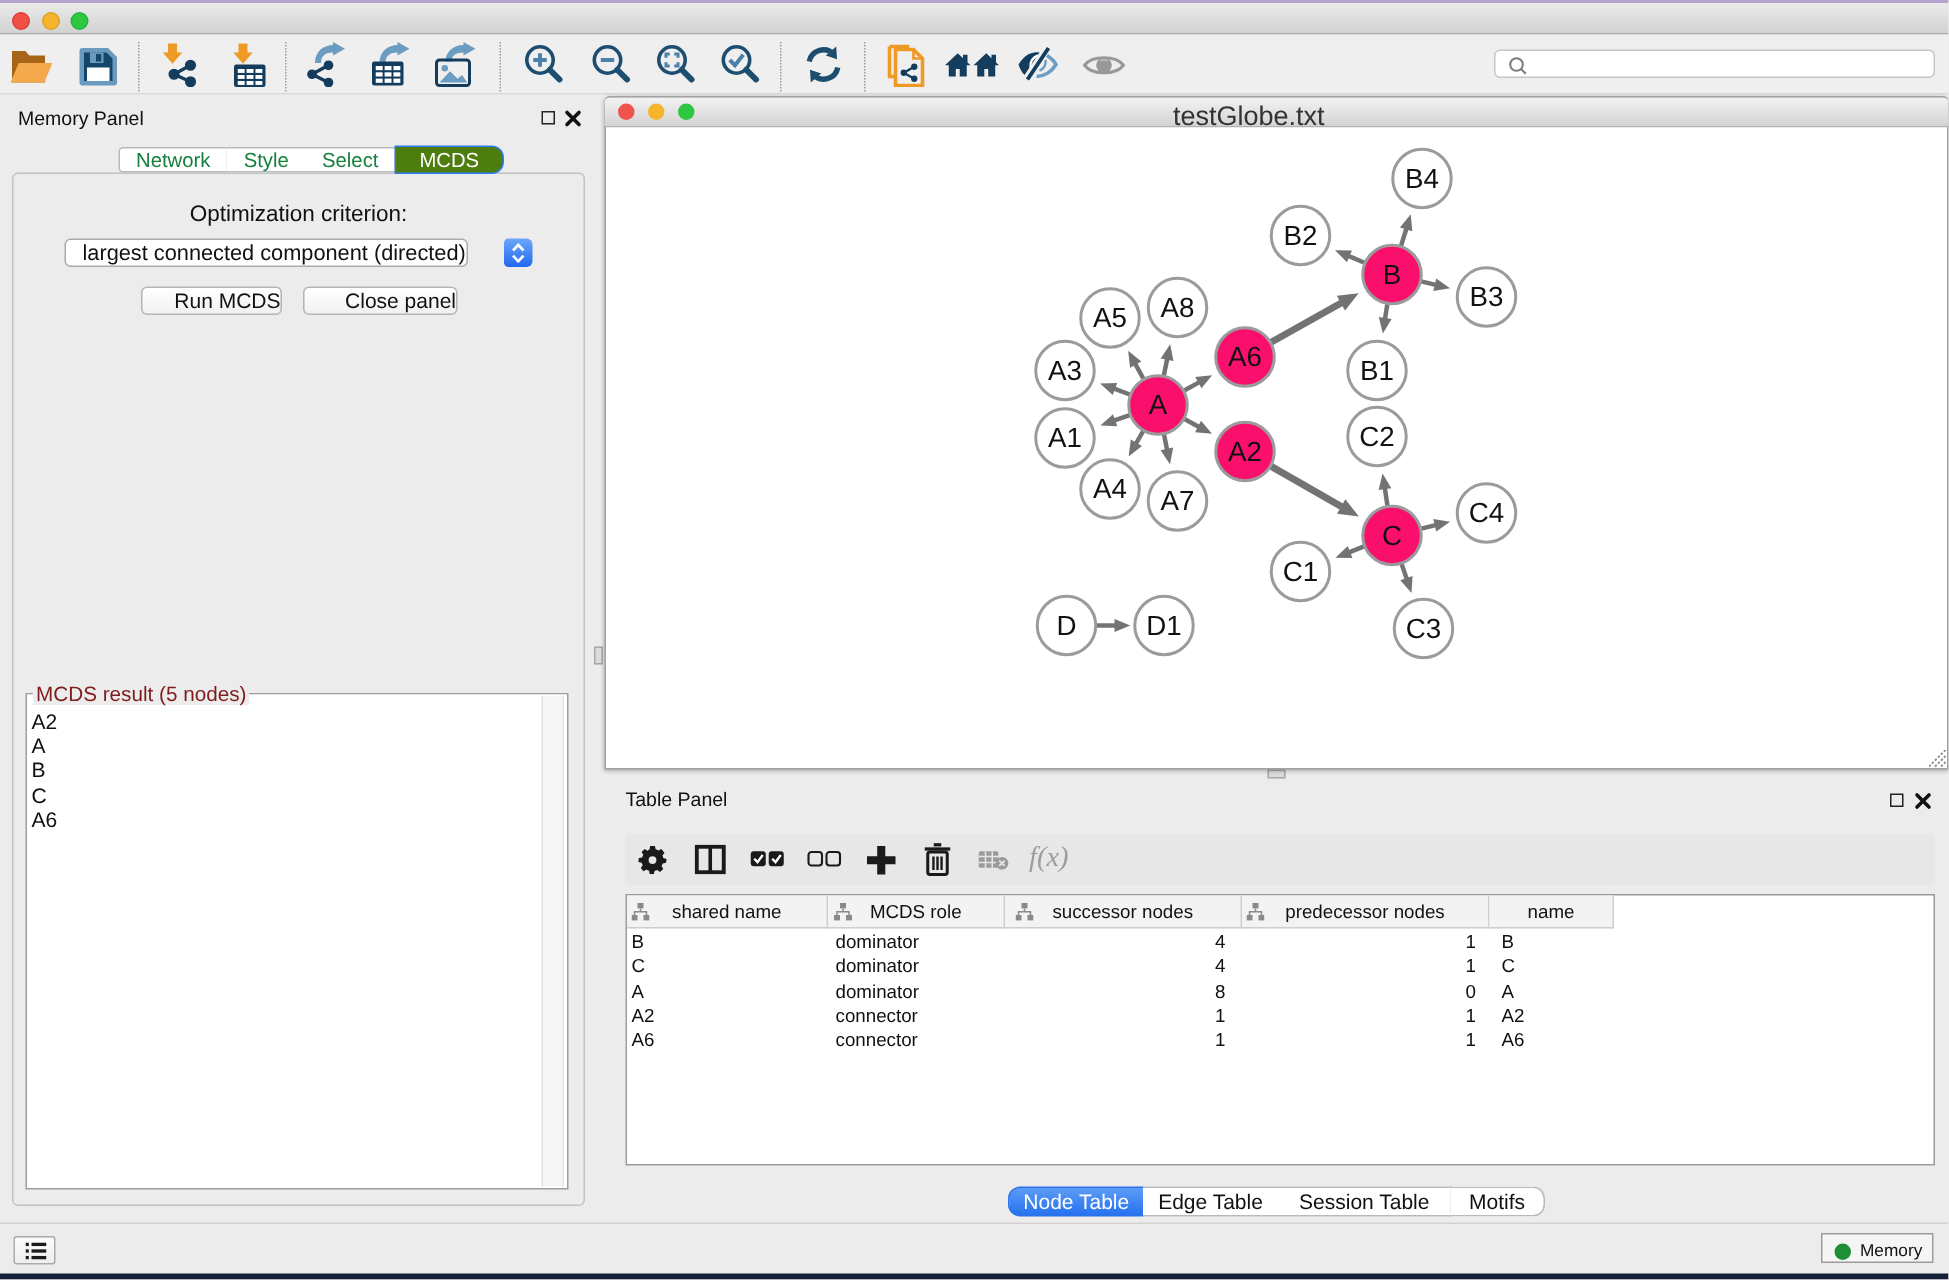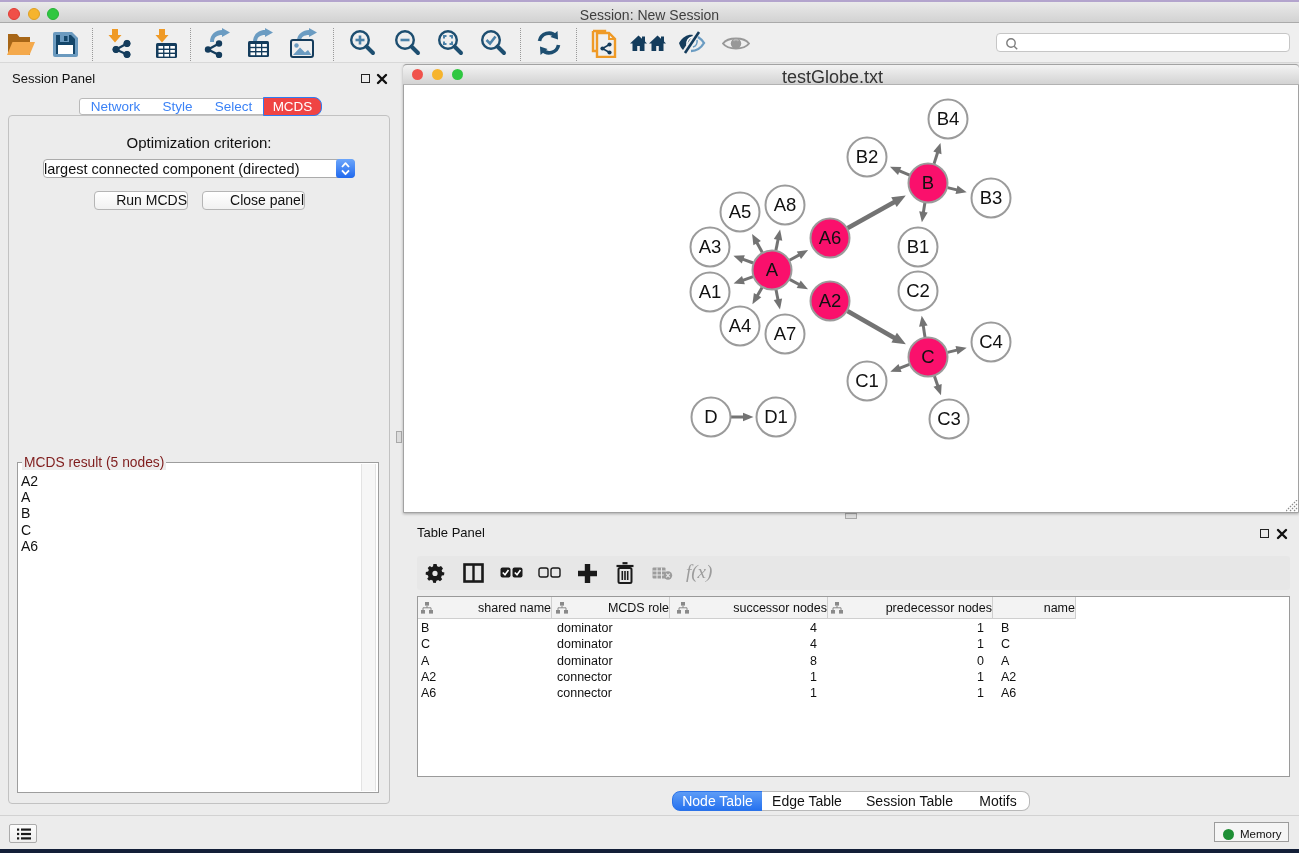--- a/index.html
+++ b/index.html
@@ -13,61 +13,60 @@
 .title-text { width:100%; text-align:center; top:5px; font-size:14px; color:#3f3f3f; }
 .toolbar { left:0; top:23px; width:1299px; height:40px; background:#efefef; border-bottom:1px solid #d8d8d8; }
 .sep { top:28px; height:33px; width:0; border-left:1.6px dotted #999; }
 .searchbox { left:996px; top:33px; width:294px; height:19px; background:#fff;
   border:1px solid #c6c6c6; border-radius:4px; }
 
 .cp-title { left:12px; top:71px; font-size:13px; color:#111; }
 .winbtn-sq { width:9px; height:9px; border:1.5px solid #222; }
 .cp-panel { left:8px; top:115px; width:382px; height:689px; border:1px solid #c2c2c2; border-radius:4px; }
 .tab { top:98px; height:17px; background:#fff; border:1px solid #b9b9b9; font-size:13.5px;
-  text-align:center; color:#3b82f6; line-height:15px; }
+  text-align:center; color:#15803d; line-height:15px; }
 .opt-label { left:43px; top:134px; width:312px; text-align:center; font-size:15px; color:#111; }
-.dropdown { left:43px; top:159px; width:312px; height:19px; background:#fff;
-  border:1px solid #ababab; border-radius:4px; font-size:14.5px; line-height:18px; padding-left:0; color:#111;}
+.dropdown { left:43px; top:159px; width:269px; height:19px; background:#fff;
+  border:1px solid #ababab; border-radius:4px; font-size:14.5px; line-height:18px; padding-left:11px; color:#111;}
 .dd-btn { left:336px; top:159px; width:19px; height:19px; border-radius:3px 4px 4px 3px;
   background:linear-gradient(#6ca6fb,#2069ee); }
 .btn { height:19px; background:linear-gradient(#ffffff,#f1f1f1); border:1px solid #b5b5b5;
   border-radius:4px; font-size:14px; text-align:right; line-height:17px; color:#111; }
 .fieldset { left:17px; top:462px; width:362px; height:331px; border:1px solid #9d9d9d; }
 .fs-white { left:18px; top:463px; width:360px; height:329px; background:#fff; }
 .fs-legend { left:22px; top:455px; font-size:13.8px; color:#7f1d1d; background:#ececec; padding:0 2px; }
 .fs-scroll { left:361px; top:464px; width:15px; height:327px; background:#f6f6f6; border-left:1px solid #e3e3e3; border-right:1px solid #e3e3e3; }
 .fs-item { left:21px; font-size:14px; color:#111; }
 
 .netwin { left:403px; top:64px; width:896px; height:449px; background:#fff;
   border:1px solid #a2a2a2; border-radius:4px 4px 0 0; box-shadow:0 1px 3px rgba(0,0,0,.28); }
 .net-titlebar { left:403px; top:64px; width:896px; height:21px;
   background:linear-gradient(#f3f3f3,#d3d3d3); border-bottom:1px solid #b2b2b2;
   border-radius:4px 4px 0 0; border-top:1px solid #a2a2a2; }
 .ntl { border-radius:50%; width:11px; height:11px; top:69px; }
 
 .tp-toolbar { left:417px; top:556px; width:873px; height:34px; background:#e7e7e7; border-radius:3px; }
 .tp-table { left:417px; top:596px; width:873px; height:181px; background:#fff; border:1px solid #9a9a9a; }
 .th-cell { top:597px; height:22px; background:#f3f3f3; border-right:1px solid #cfcfcf; border-bottom:1px solid #cfcfcf; }
-.th-label { font-size:12.5px; color:#111; text-align:right; width:100%; top:4px; }
+.th-label { font-size:12.5px; color:#111; text-align:center; width:100%; top:4px; }
 .td { font-size:12.5px; color:#111; }
 .btab { top:791px; height:20px; background:#fff; border:1px solid #b9b9b9; font-size:14px;
   text-align:center; line-height:18px; color:#111; }
 .statusbtn { top:824px; height:19px; background:linear-gradient(#fcfcfc,#eee);
   border:1px solid #ababab; border-radius:2px; }
 .bottom-strip { left:0; top:849px; width:1299px; height:4px; background:#131f38; }
 text { font-family:"Liberation Sans", sans-serif; }
 </style>
 </head>
 <body>
 <div class="abs desktop-top"></div>
 <div class="abs titlebar">
   <div class="abs tl" style="left:8px;background:#f05048;border:0.5px solid #e03c34;"></div>
   <div class="abs tl" style="left:28px;background:#f6b42d;border:0.5px solid #dfa023;"></div>
   <div class="abs tl" style="left:47px;background:#2fc741;border:0.5px solid #27b337;"></div>
-  <div class="abs title-text">Session: New Session</div>
 </div>
 <div class="abs toolbar"></div>
 <div class="abs sep" style="left:92px;"></div>
 <div class="abs sep" style="left:190px;"></div>
 <div class="abs sep" style="left:333px;"></div>
 <div class="abs sep" style="left:520px;"></div>
 <div class="abs sep" style="left:576px;"></div>
 <div class="abs searchbox">
   <svg width="16" height="16" style="position:absolute;left:7px;top:2px" viewBox="0 0 16 16">
    <circle cx="7" cy="7" r="4.2" fill="none" stroke="#7d7d7d" stroke-width="1.4"></circle>
@@ -210,30 +209,30 @@
   <path d="M21 6 C24 8 26 10 27 12 C24 17 19 20 14 20" fill="none" stroke="#6b9cc2" stroke-width="2.4"></path>
   <path d="M20 9 A 6 6 0 0 1 16 16" fill="none" stroke="#6b9cc2" stroke-width="1.6"></path>
 </svg>
 
 <svg class="abs" style="left:722px;top:36px" width="28" height="15" viewBox="0 0 28 15">
   <path d="M1 7.5 C6 0.8 22 0.8 27 7.5 C22 14.2 6 14.2 1 7.5 Z" fill="none" stroke="#989898" stroke-width="2"></path>
   <circle cx="14" cy="7.5" r="5.2" fill="#989898"></circle>
   <path d="M11.5 4.8 A 3.6 3.6 0 0 1 16.5 4.8" fill="none" stroke="#b5b5b5" stroke-width="1.6"></path>
 </svg>
 
-<div class="abs cp-title">Session Panel</div>
+<div class="abs cp-title">Memory Panel</div>
 <div class="abs winbtn-sq" style="left:361px;top:74px;"></div>
 <svg class="abs" style="left:376px;top:73px" width="12" height="12" viewBox="0 0 12 12">
   <path d="M2 2 L10 10 M10 2 L2 10" stroke="#111" stroke-width="2.4" stroke-linecap="round"></path>
 </svg>
 <div class="abs cp-panel"></div>
 <div class="abs tab" style="left:79px;width:73px;border-radius:3px 0 0 3px;">Network</div>
 <div class="abs tab" style="left:151px;width:54px;border-left:0;">Style</div>
 <div class="abs tab" style="left:204px;width:60px;border-left:0;">Select</div>
-<div class="abs tab" style="left:263px;width:59px;top:97px;height:19px;line-height:17px;background:#ef4444;border-color:#2f7cf2;color:#fff;border-radius:0 8px 8px 0;">MCDS</div>
+<div class="abs tab" style="left:263px;width:73px;top:97px;height:19px;line-height:17px;background:#4d7c0f;border-color:#2f7cf2;color:#fff;border-radius:0 8px 8px 0;">MCDS</div>
 <div class="abs opt-label">Optimization criterion:</div>
 <div class="abs dropdown">largest connected component (directed)</div>
 <div class="abs dd-btn">
  <svg width="19" height="19" viewBox="0 0 19 19">
   <path d="M6 8 L9.5 4.2 L13 8" fill="none" stroke="#fff" stroke-width="1.8" stroke-linejoin="round"></path>
   <path d="M6 11.4 L9.5 15.2 L13 11.4" fill="none" stroke="#fff" stroke-width="1.8" stroke-linejoin="round"></path>
  </svg>
 </div>
 <div class="abs btn" style="left:94px;top:191px;width:94px;">Run MCDS</div>
 <div class="abs btn" style="left:202px;top:191px;width:103px;">Close panel</div>

